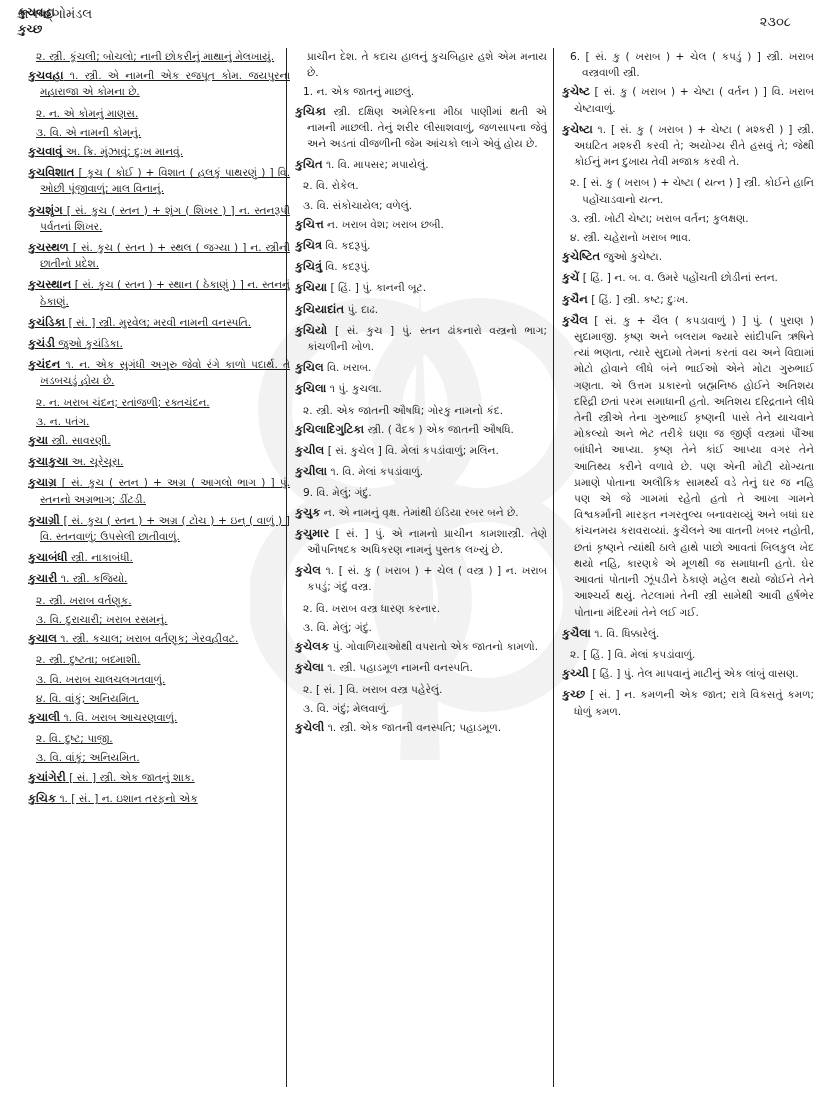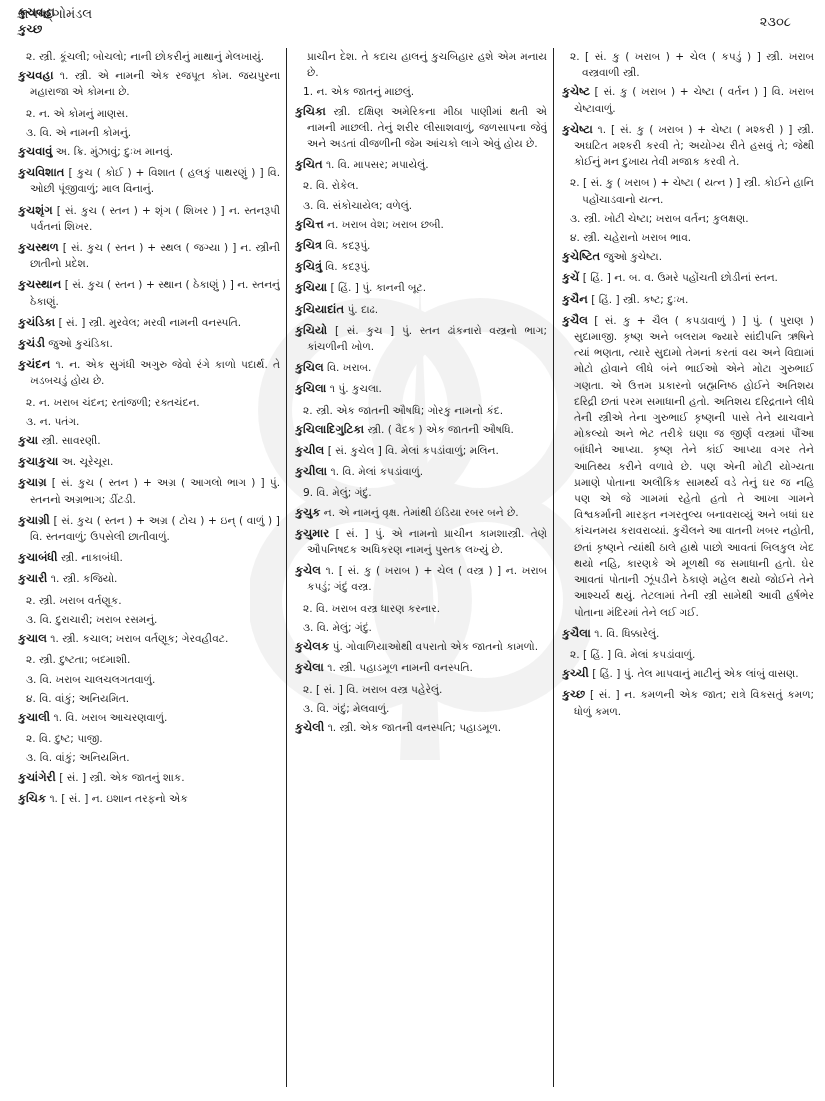--- a/index.html
+++ b/index.html
@@ -14,21 +14,21 @@
   .header {
     position: absolute; top: 4px; left: 18px; right: 18px; height: 40px;
   }
   .guide { position: absolute; left: 0; top: 0; font-size: 12px; font-weight: bold; line-height: 17px; }
   .title { position: absolute; left: 0; right: 0; text-align: left; top: 2px; font-size: 13px; }
   .pageno { position: absolute; right: 16px; top: 10px; font-size: 13px; }
   .col {
     position: absolute; top: 48px; bottom: 10px; overflow: hidden;
     font-size: 10.6px; line-height: 16.2px;
   }
-  .col1 { left: 18px; width: 262px; }
+  .col1 { left: 28px; width: 262px; text-decoration: underline; }
   .col2 { left: 295px; width: 252px; }
   .col3 { left: 562px; width: 252px; }
   .rule { position: absolute; top: 48px; bottom: 14px; width: 1.4px; background: #222; }
   .rule1 { left: 286px; }
   .rule2 { left: 553px; }
   .entry { margin: 0 0 5px 0; text-align: justify; padding-left: 12px; text-indent: -12px; }
   .sub { margin: 0 0 3px 0; padding-left: 20px; text-indent: -12px; text-align: justify; }
   .cont { margin: 0 0 3px 0; padding-left: 12px; text-align: justify; }
   .hw { font-weight: bold; font-size: 11.5px; }
 </style>
@@ -115,21 +115,21 @@
     <p class="entry"><span class="hw">કુચેલ</span><span> ૧. [ સં. કુ ( ખરાબ ) + ચેલ ( વસ્ત્ર ) ] ન. ખરાબ કપડું; ગંદું વસ્ત્ર.</span></p>
     <p class="sub"><span>૨. વિ. ખરાબ વસ્ત્ર ધારણ કરનાર.</span></p>
     <p class="sub"><span>૩. વિ. મેલું; ગંદું.</span></p>
     <p class="entry"><span class="hw">કુચેલક</span><span> પું. ગોવાળિયાઓથી વપરાતો એક જાતનો કામળો.</span></p>
     <p class="entry"><span class="hw">કુચેલા</span><span> ૧. સ્ત્રી. પહાડમૂળ નામની વનસ્પતિ.</span></p>
     <p class="sub"><span>૨. [ સં. ] વિ. ખરાબ વસ્ત્ર પહેરેલું.</span></p>
     <p class="sub"><span>૩. વિ. ગંદું; મેલવાળું.</span></p>
     <p class="entry"><span class="hw">કુચેલી</span><span> ૧. સ્ત્રી. એક જાતની વનસ્પતિ; પહાડમૂળ.</span></p>
   </div>
 <div class="col col3">
-    <p class="sub"><span>૨. [ સં. કુ ( ખરાબ ) + ચેલ ( કપડું ) ] સ્ત્રી. ખરાબ વસ્ત્રવાળી સ્ત્રી.</span></p>
+    <p class="sub"><span>6. [ સં. કુ ( ખરાબ ) + ચેલ ( કપડું ) ] સ્ત્રી. ખરાબ વસ્ત્રવાળી સ્ત્રી.</span></p>
     <p class="entry"><span class="hw">કુચેષ્ટ</span><span> [ સં. કુ ( ખરાબ ) + ચેષ્ટા ( વર્તન ) ] વિ. ખરાબ ચેષ્ટાવાળું.</span></p>
     <p class="entry"><span class="hw">કુચેષ્ટા</span><span> ૧. [ સં. કુ ( ખરાબ ) + ચેષ્ટા ( મશ્કરી ) ] સ્ત્રી. અઘટિત મશ્કરી કરવી તે; અયોગ્ય રીતે હસવું તે; જેથી કોઈનું મન દુખાય તેવી મજાક કરવી તે.</span></p>
     <p class="sub"><span>૨. [ સં. કુ ( ખરાબ ) + ચેષ્ટા ( યત્ન ) ] સ્ત્રી. કોઈને હાનિ પહોંચાડવાનો યત્ન.</span></p>
     <p class="sub"><span>૩. સ્ત્રી. ખોટી ચેષ્ટા; ખરાબ વર્તન; કુલક્ષણ.</span></p>
     <p class="sub"><span>૪. સ્ત્રી. ચહેરાનો ખરાબ ભાવ.</span></p>
     <p class="entry"><span class="hw">કુચેષ્ટિત</span><span> જુઓ કુચેષ્ટા.</span></p>
     <p class="entry"><span class="hw">કુચેં</span><span> [ હિં. ] ન. બ. વ. ઉમરે પહોંચતી છોડીનાં સ્તન.</span></p>
     <p class="entry"><span class="hw">કુચૈન</span><span> [ હિં. ] સ્ત્રી. કષ્ટ; દુઃખ.</span></p>
     <p class="entry"><span class="hw">કુચૈલ</span><span> [ સં. કુ + ચૈલ ( કપડાવાળું ) ] પું. ( પુરાણ ) સુદામાજી. કૃષ્ણ અને બલરામ જ્યારે સાંદીપનિ ઋષિને ત્યાં ભણતા, ત્યારે સુદામો તેમનાં કરતાં વય અને વિદ્યામાં મોટો હોવાને લીધે બંને ભાઈઓ એને મોટા ગુરુભાઈ ગણતા. એ ઉત્તમ પ્રકારનો બ્રહ્મનિષ્ઠ હોઈને અતિશય દરિદ્રી છતાં પરમ સમાધાની હતો. અતિશય દરિદ્રતાને લીધે તેની સ્ત્રીએ તેના ગુરુભાઈ કૃષ્ણની પાસે તેને યાચવાને મોકલ્યો અને ભેટ તરીકે ઘણા જ જીર્ણ વસ્ત્રમાં પૌંઆ બાંધીને આપ્યા. કૃષ્ણ તેને કાંઈ આપ્યા વગર તેને આતિથ્ય કરીને વળાવે છે. પણ એની મોટી યોગ્યતા પ્રમાણે પોતાના અલૌકિક સામર્થ્ય વડે તેનું ઘર જ નહિ પણ એ જે ગામમાં રહેતો હતો તે આખા ગામને વિશ્વકર્માની મારફત નગરતુલ્ય બનાવરાવ્યું અને બધાં ઘર કાંચનમય કરાવરાવ્યાં. કુચૈલને આ વાતની ખબર નહોતી, છતાં કૃષ્ણને ત્યાંથી ઠાલે હાથે પાછો આવતાં બિલકુલ ખેદ થયો નહિ, કારણકે એ મૂળથી જ સમાધાની હતો. ઘેર આવતાં પોતાની ઝૂંપડીને ઠેકાણે મહેલ થયો જોઈને તેને આશ્ચર્ય થયું. તેટલામાં તેની સ્ત્રી સામેથી આવી હર્ષભેર પોતાના મંદિરમાં તેને લઈ ગઈ.</span></p>
     <p class="entry"><span class="hw">કુચૈલા</span><span> ૧. વિ. ધિક્કારેલું.</span></p>

